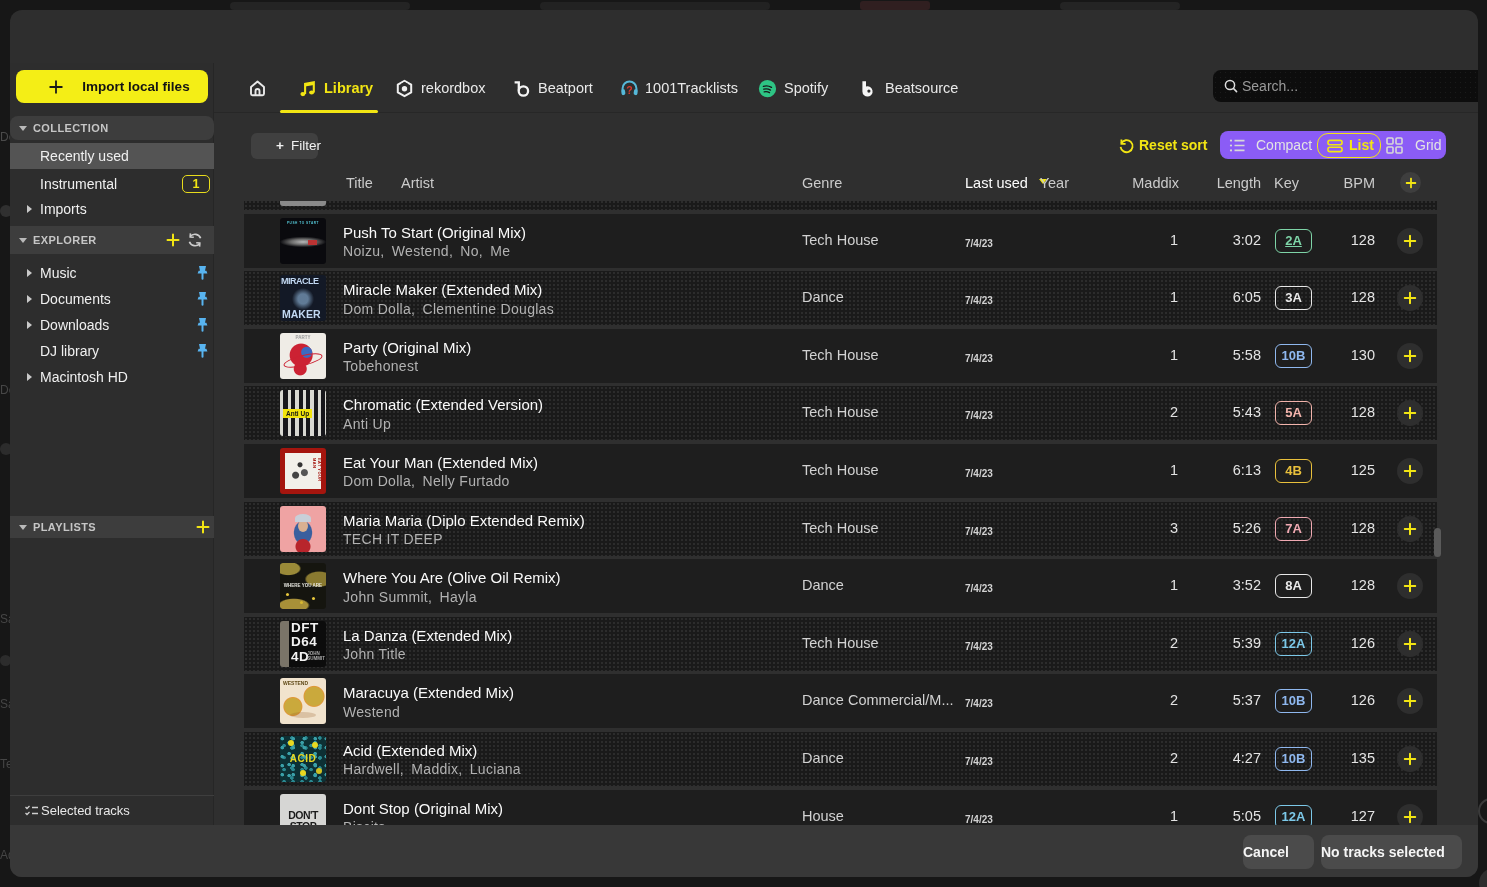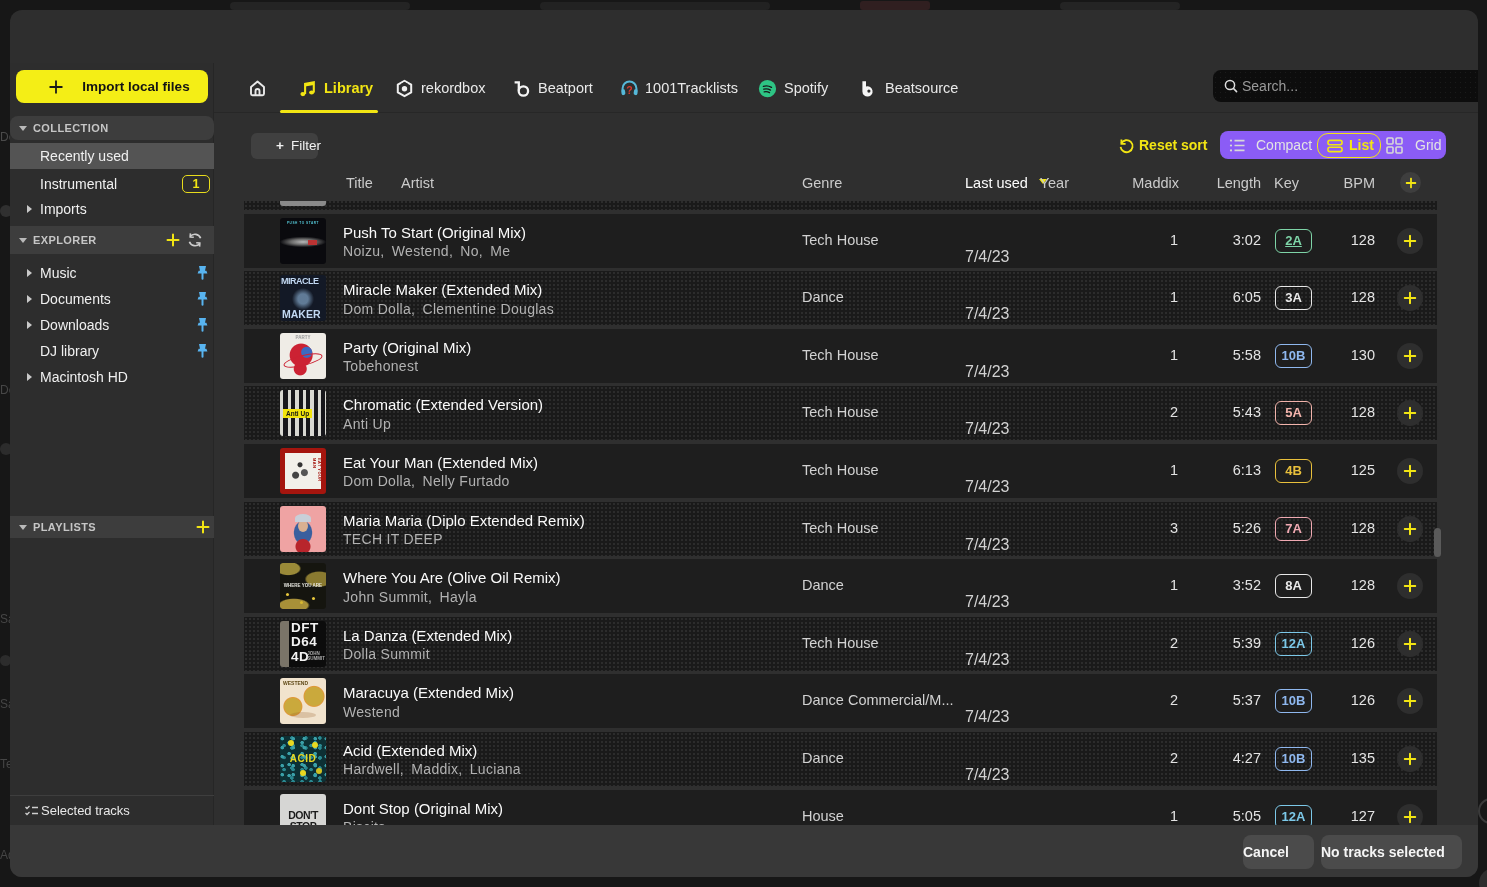--- a/index.html
+++ b/index.html
@@ -38,21 +38,21 @@
 
 .th { position:absolute; top:112px; color:#cbcbcb; font-size:14.5px; }
 
 #rowsbox { position:absolute; left:0; top:138px; width:1264px; height:624px; overflow:hidden; }
 .trow { position:absolute; left:30px; width:1193px; height:54px; background:#1e1e1e; }
 .trow.dot { background-color:#1a1a1a; background-image:radial-gradient(rgba(255,255,255,0.11) 0.65px, rgba(0,0,0,0) 0.85px); background-size:4px 4px; }
 .thumb { position:absolute; left:36px; top:4px; width:46px; height:46px; border-radius:3px; overflow:hidden; }
 .ttl { position:absolute; left:99px; top:10px; color:#fafafa; font-size:15px; }
 .art { position:absolute; left:99px; top:29.5px; color:#b2b2b2; font-size:14px; letter-spacing:0.3px; }
 .gen { position:absolute; left:558px; top:18px; color:#d2d2d2; font-size:14.5px; }
-.dat { position:absolute; left:721px; top:34px; color:#d2d2d2; font-size:16px; }
+.dat { position:absolute; left:721px; top:24px; color:#d2d2d2; font-size:10px;font-weight:bold; }
 .usg { position:absolute; left:834px; width:100px; top:18px; color:#e3e3e3; font-size:14.5px; text-align:right; }
 .len { position:absolute; left:917px; width:100px; top:18px; color:#e3e3e3; font-size:14.5px; text-align:right; }
 .key { position:absolute; left:1031px; top:15px; width:37px; height:24px; border:1.5px solid #fff; border-radius:6px; font-size:13px; font-weight:bold; text-align:center; line-height:22px; }
 .bpm { position:absolute; left:1031px; width:100px; top:18px; color:#e3e3e3; font-size:14.5px; text-align:right; }
 .addc { position:absolute; left:1153px; top:14px; width:26px; height:26px; border-radius:50%; background:#2e2e2e; }
 .addc svg, .addh svg { position:absolute; left:50%; top:50%; transform:translate(-50%,-50%); }
 
 #bottombar { position:absolute; left:0; top:815px; width:1468px; height:52px; background:#383838; }
 .bbtn { position:absolute; top:10px; height:34px; background:#4b4b4b; border-radius:8px; color:#f5f5f5; font-size:14px; font-weight:bold; text-align:left; line-height:34px; background-image:radial-gradient(rgba(255,255,255,0.04) 0.6px, rgba(0,0,0,0) 0.7px); background-size:4px 4px; }
 .keygreen { color:#7ed4a7; border-color:#7ed4a7 !important;text-decoration:underline; }
@@ -428,21 +428,21 @@
         <div class="bpm">128</div>
         <div class="addc">
               <svg width="13" height="13" viewBox="0 0 13 13">
                 <path d="M6.5 1.2 V11.8 M1.2 6.5 H11.8" stroke="#f2e513" stroke-width="2" stroke-linecap="round"></path>
               </svg>
             </div>
       </div>
       <div class="trow dot" style="top:415.7px;">
         <div class="thumb" id="th-danza"></div>
         <div class="ttl">La Danza (Extended Mix)</div>
-        <div class="art">Dolla Summit</div>
+        <div class="art">John Title</div>
         <div class="gen">Tech House</div>
         <div class="dat">7/4/23</div>
         <div class="usg">2</div>
         <div class="len">5:39</div>
         <div class="key keycyan">12A</div>
         <div class="bpm">126</div>
         <div class="addc">
               <svg width="13" height="13" viewBox="0 0 13 13">
                 <path d="M6.5 1.2 V11.8 M1.2 6.5 H11.8" stroke="#f2e513" stroke-width="2" stroke-linecap="round"></path>
               </svg>

